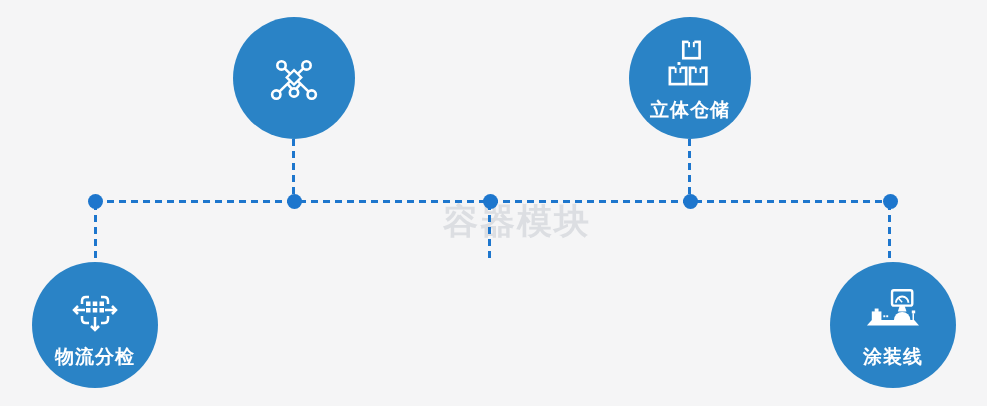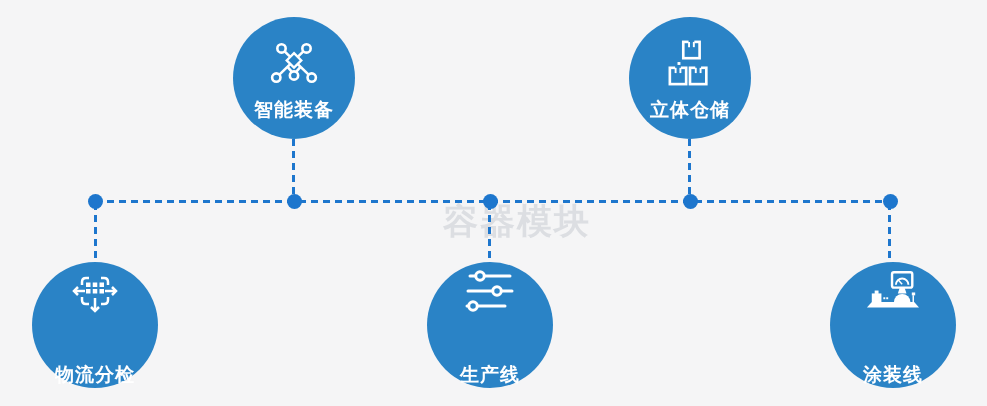--- a/index.html
+++ b/index.html
@@ -27,21 +27,21 @@
 
   .dot{position:absolute;width:15px;height:15px;border-radius:50%;background:var(--line);
     top:194px;z-index:3;}
   .dot-1{left:88px;} .dot-2{left:287px;} .dot-3{left:483px;} .dot-4{left:683px;} .dot-5{left:883px;}
 
   
   .node{position:absolute;border-radius:50%;background:var(--circle);color:#fff;
     display:flex;flex-direction:column;align-items:center;justify-content:center;
     z-index:4;cursor:pointer;}
   .node-top{width:122px;height:122px;}
-  .node-bottom{width:126px;height:126px;justify-content:space-between;}
+  .node-bottom{width:126px;height:126px;}
   .node-n1{left:233px;top:17px;}
   .node-n2{left:629px;top:17px;}
   .node-n3{left:32px;top:262px;}
   .node-n4{left:427px;top:262px;}
   .node-n5{left:830px;top:262px;}
   .node .icon{height:50px;display:flex;align-items:center;justify-content:center;margin-top:4px;}
   .node .icon svg{display:block;}
   .node .label{font-size:19px;font-weight:bold;letter-spacing:1px;margin-top:9px;white-space:nowrap;}
 </style>
 </head>
@@ -71,21 +71,20 @@
         <line x1="48" y1="64" x2="36" y2="50" stroke-width="5"></line>
         <line x1="48" y1="64" x2="60" y2="50" stroke-width="5"></line>
         <polygon points="48,23 62,37 48,51 34,37" fill="var(--circle)" stroke="#fff" stroke-width="4.5"></polygon>
         <circle cx="24" cy="14" r="8" fill="var(--circle)" stroke-width="5"></circle>
         <circle cx="72" cy="14" r="8" fill="var(--circle)" stroke-width="5"></circle>
         <circle cx="14" cy="70" r="8" fill="var(--circle)" stroke-width="5"></circle>
         <circle cx="82" cy="70" r="8" fill="var(--circle)" stroke-width="5"></circle>
         <circle cx="48" cy="66" r="8" fill="var(--circle)" stroke-width="5"></circle>
       </svg>
     </span>
-    <span class="label">智能装备</span>
   </div>
 
   <div class="node node-top node-n2">
     <span class="icon">
       <svg width="48" height="48" viewBox="0 0 100 100" fill="none" stroke="#fff">
         <rect x="36" y="6" width="34" height="34" stroke-width="5.5"></rect>
         <rect x="47" y="2" width="12" height="8" fill="var(--circle)" stroke="none"></rect>
         <line x1="48" y1="6" x2="48" y2="17" stroke-width="4"></line>
         <line x1="58" y1="6" x2="58" y2="17" stroke-width="4"></line>
         <rect x="24" y="48" width="6" height="6" fill="#fff" stroke="none"></rect>
@@ -119,33 +118,20 @@
         <rect x="45.5" y="33" width="9" height="9" fill="#fff" stroke="none"></rect>
         <rect x="59" y="33" width="9" height="9" fill="#fff" stroke="none"></rect>
         <rect x="32" y="46" width="9" height="9" fill="#fff" stroke="none"></rect>
         <rect x="45.5" y="46" width="9" height="9" fill="#fff" stroke="none"></rect>
         <rect x="59" y="46" width="9" height="9" fill="#fff" stroke="none"></rect>
       </svg>
     </span>
     <span class="label">物流分检</span>
   </div>
 
-  <div class="node node-bottom node-n4">
-    <span class="icon">
-      <svg width="50" height="44" viewBox="0 0 100 84" fill="none" stroke="#fff" stroke-linecap="round">
-        <line x1="10" y1="12" x2="90" y2="12" stroke-width="6"></line>
-        <circle cx="30" cy="12" r="8.5" fill="var(--circle)" stroke-width="6"></circle>
-        <line x1="6" y1="42" x2="94" y2="42" stroke-width="6"></line>
-        <circle cx="64" cy="42" r="8.5" fill="var(--circle)" stroke-width="6"></circle>
-        <line x1="4" y1="72" x2="80" y2="72" stroke-width="6"></line>
-        <circle cx="16" cy="72" r="8.5" fill="var(--circle)" stroke-width="6"></circle>
-      </svg>
-    </span>
-    <span class="label">生产线</span>
-  </div>
 
   <div class="node node-bottom node-n5">
     <span class="icon">
       <svg width="54" height="45" viewBox="0 0 112 92" fill="none" stroke="#fff">
         <polygon points="2,79 12,68 100,68 110,79" fill="#fff" stroke="none"></polygon>
         <rect x="54" y="6" width="42" height="32" rx="4" stroke-width="5"></rect>
         <path d="M62,32 A13,13 0 0 1 88,32" stroke-width="4"></path>
         <line x1="75" y1="31" x2="66" y2="21" stroke-width="3"></line>
         <polygon points="70,38 80,38 84,50 66,50" fill="#fff" stroke="none"></polygon>
         <path d="M58,68 A17,17 0 0 1 92,68 Z" fill="#fff" stroke="none"></path>

